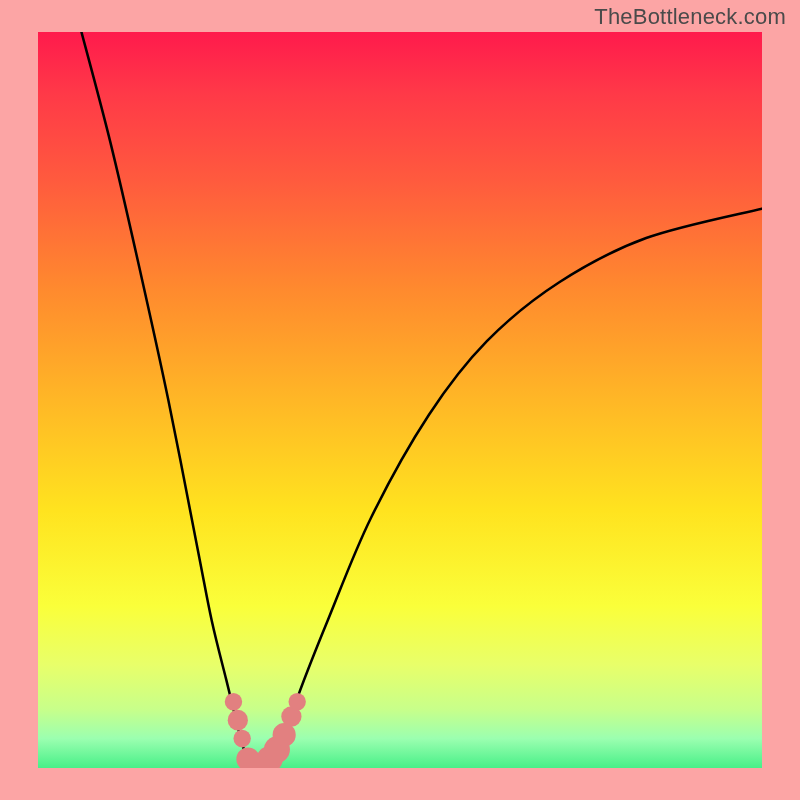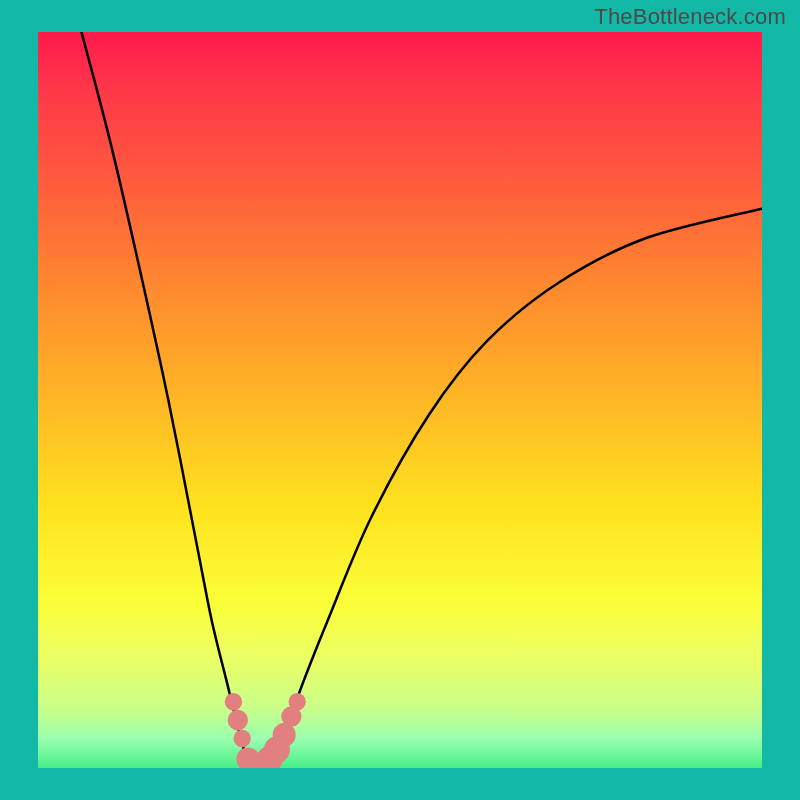--- a/index.html
+++ b/index.html
@@ -8,21 +8,21 @@
     width: 800px;
     height: 800px;
     background: #000;
     font-family: Arial, Helvetica, sans-serif;
     overflow: hidden;
   }
   .frame {
     position: relative;
     width: 800px;
     height: 800px;
-    background: #14b8a6;
+    background: #fca5a5;
   }
   .watermark {
     position: absolute;
     top: 4px;
     right: 14px;
     color: #4a4a4a;
     font-size: 22px;
     font-weight: 500;
     letter-spacing: 0.2px;
     z-index: 10;

